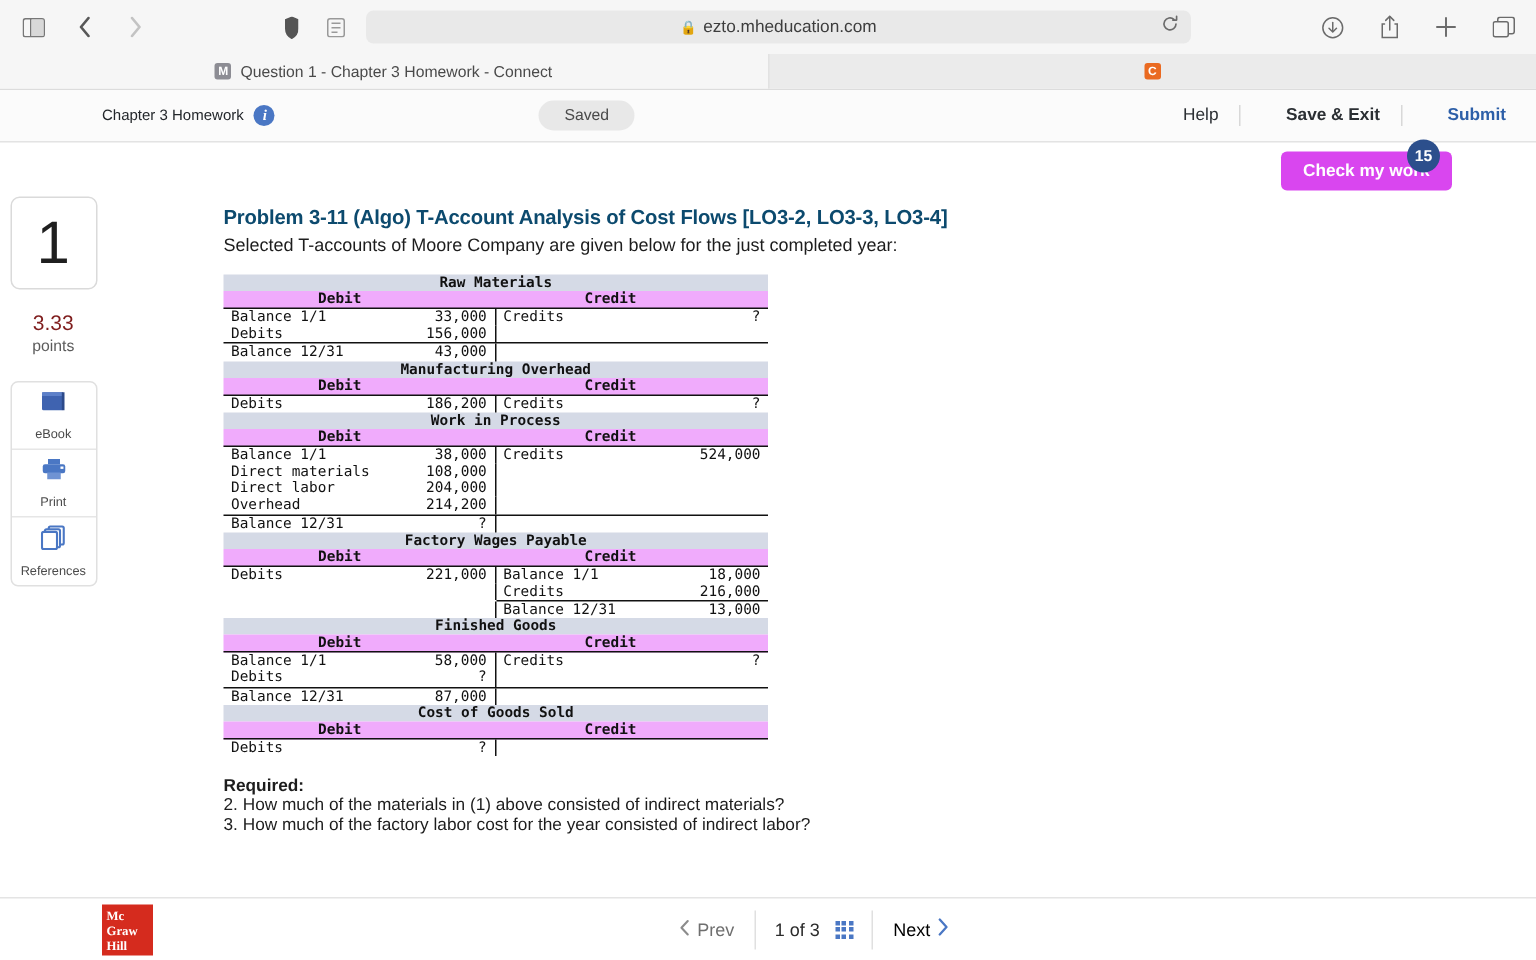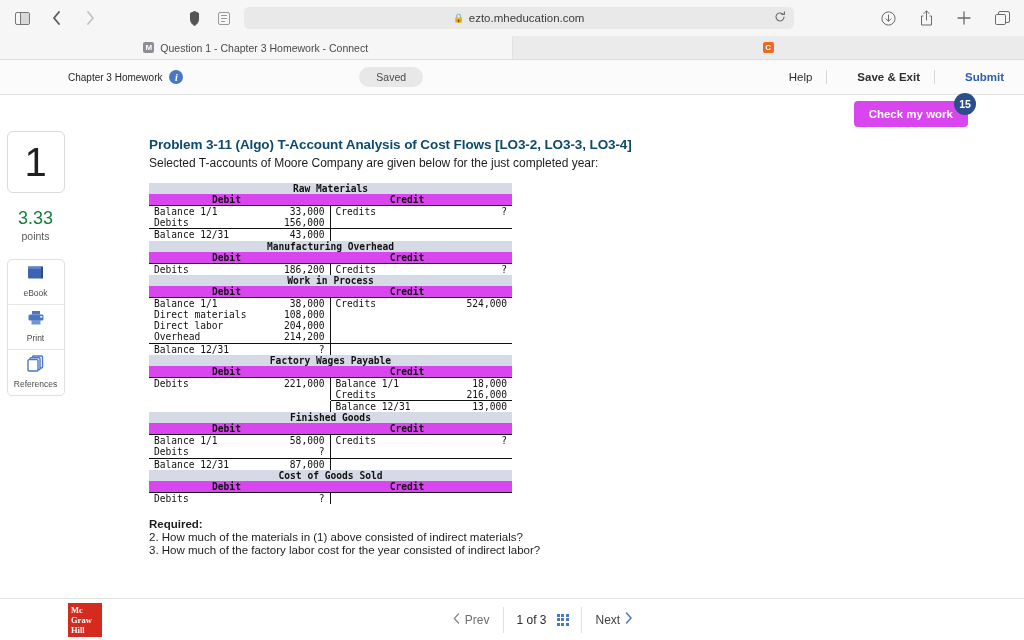--- a/index.html
+++ b/index.html
@@ -150,21 +150,21 @@
     background: #d946ef;
     color: #fff;
     font-size: 11.5px;
     font-weight: bold;
     border-radius: 4px;
     padding: 7px 15px;
     line-height: 12px;
   }
   .cmw-badge {
     position: absolute;
-    right: 48px; top: -2px;
+    right: 64px; top: -2px;
     width: 22px; height: 22px;
     border-radius: 50%;
     background: #2c4f8c;
     color: #fff;
     font-size: 10.5px;
     font-weight: bold;
     display: flex; align-items: center; justify-content: center;
   }
 
   
@@ -190,21 +190,21 @@
     font-size: 40px;
     color: #1f1f1f;
     font-weight: 400;
     background: #fff;
   }
   .points {
     margin-top: 14px;
     text-align: center;
     line-height: 1.25;
   }
-  .points .val { font-size: 18px; color: #15803d; }
+  .points .val { font-size: 14px; color: #7f1d1d; }
   .points .lbl { font-size: 10.5px; color: #5b5b5b; }
 
   .tool-group {
     margin-top: 16px;
     width: 58px;
     border: 1px solid #e0e0e0;
     border-radius: 5px;
     background: #fff;
     overflow: hidden;
   }
@@ -249,21 +249,21 @@
   }
   .ta-title {
     background: #d5dae6;
     text-align: center;
     font-weight: bold;
     height: 11px;
     line-height: 11px;
     font-size: 9.6px;
   }
   .ta-cols {
-    background: #d946ef;
+    background: #f0abfc;
     display: flex;
     height: 12px;
     line-height: 12px;
     font-weight: bold;
     border-bottom: 1.3px solid #111;
   }
   .ta-cols .c-deb { width: 181px; text-align: center; padding-right: 26px; }
   .ta-cols .c-cred { width: 182px; text-align: center; padding-right: 28px; }
 
   .ta-body { position: relative; }
@@ -310,21 +310,21 @@
     display: flex;
     align-items: center;
     gap: 0;
     transform: translateX(-20px);
   }
   .pg-prev, .pg-next {
     display: flex; align-items: center; gap: 5px;
     font-size: 12px; color: #6f6f6f;
     padding: 0 14px;
   }
-  .pg-next { color: #404040; }
+  .pg-next { color: #000000; }
   .pg-mid {
     display: flex; align-items: center; gap: 10px;
     padding: 0 12px;
     border-left: 1px solid #e0e0e0;
     border-right: 1px solid #e0e0e0;
     height: 26px;
   }
   .pg-count { font-size: 12px; color: #2b2b2b; }
   .grid-icon { display: grid; grid-template-columns: repeat(3, 3px); gap: 1.5px; }
   .grid-icon i { width: 3px; height: 3px; background: #4a77c4; display: block; }

